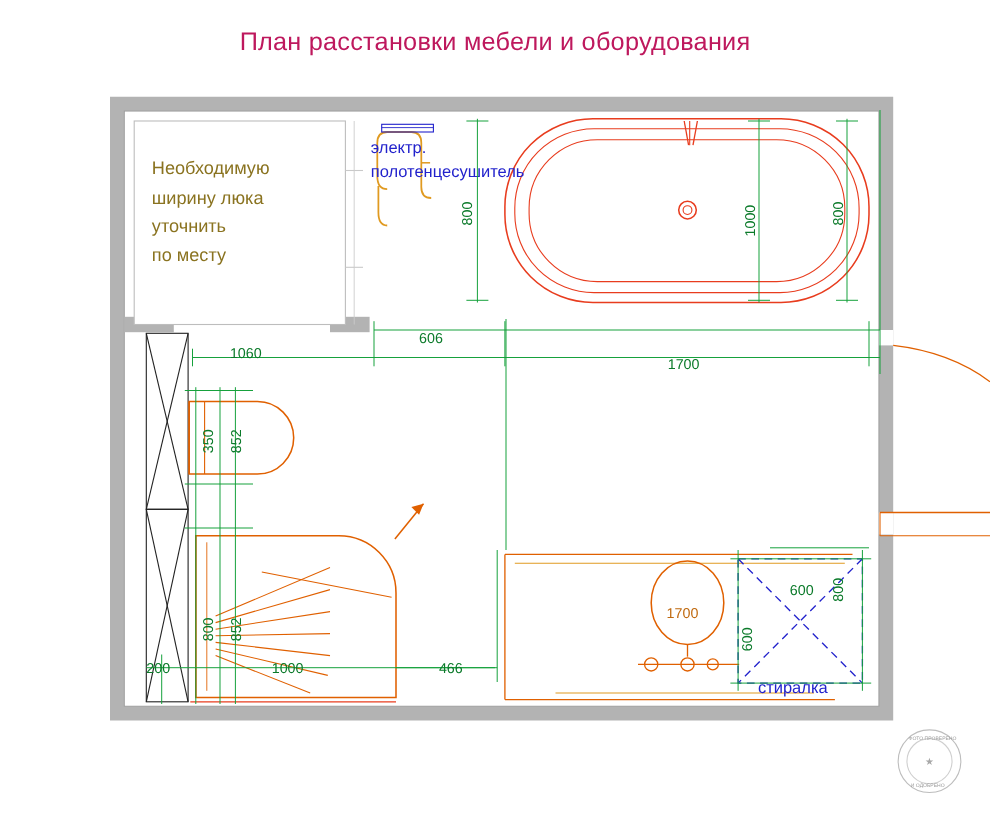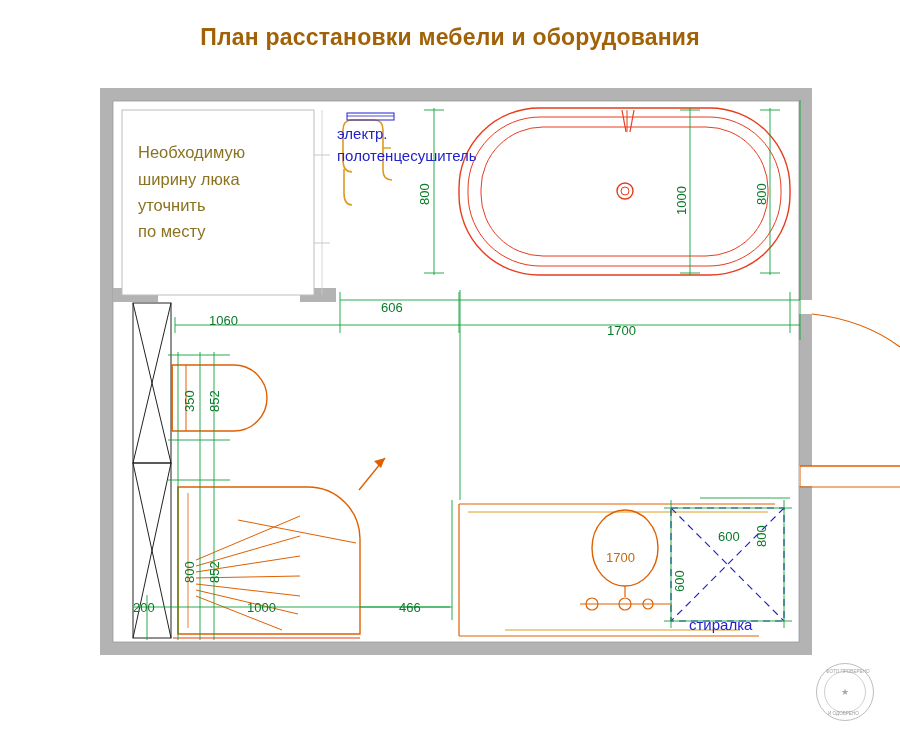--- a/index.html
+++ b/index.html
@@ -20,23 +20,22 @@
     width: 900px;
     height: 739px;
   }
   .title {
     position: absolute;
     left: 0;
     top: 24px;
     width: 900px;
     text-align: center;
     font-size: 23px;
-    color: #a16207;
+    color: #be185d;
     letter-spacing: 0.2px;
-    font-weight: bold;
   }
   svg.plan {
     position: absolute;
     left: 0;
     top: 0;
   }
   .txt-olive {
     font-family: "Liberation Sans", sans-serif;
     font-size: 16.5px;
     fill: #8a7320;

